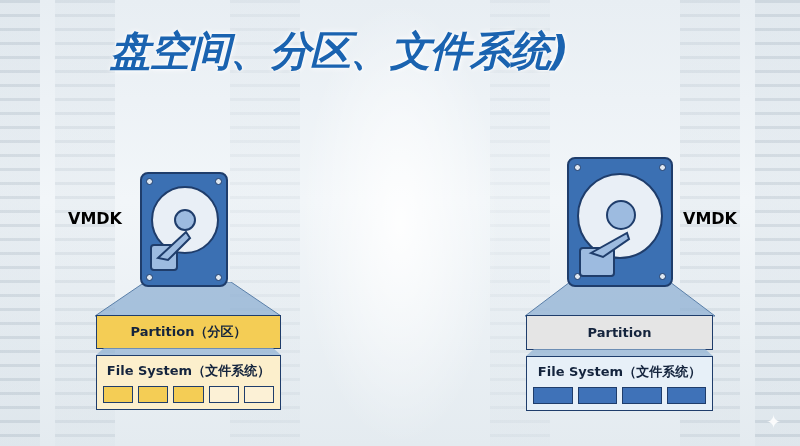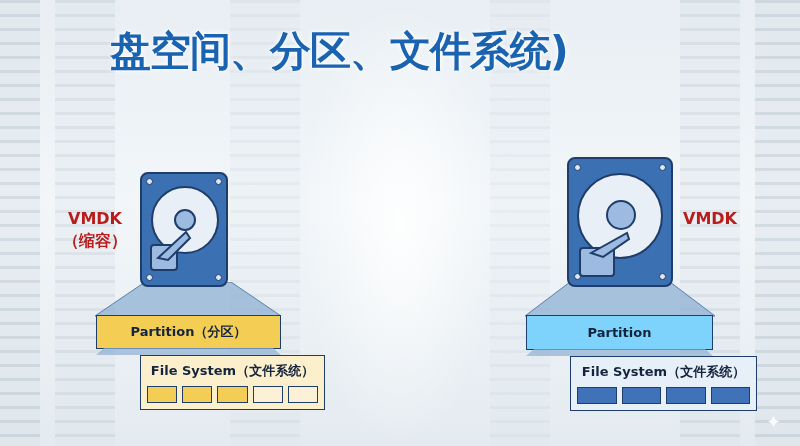--- a/index.html
+++ b/index.html
@@ -13,30 +13,30 @@
   .rack.l2{left:55px;width:60px;opacity:.55}
   .rack.l3{left:230px;width:70px;opacity:.35}
   .rack.r1{right:0;width:45px;opacity:.8}
   .rack.r2{right:60px;width:60px;opacity:.55}
   .rack.r3{right:250px;width:60px;opacity:.3}
   .glow{position:absolute;left:300px;right:300px;top:0;bottom:0;
     background:radial-gradient(ellipse at center,rgba(255,255,255,.9),rgba(255,255,255,0) 70%);}
   .title{position:absolute;left:66px;top:22px;width:680px;color:#1a63b0;
     font-weight:bold;font-size:41px;line-height:58px;letter-spacing:-1px;
     text-shadow:0 0 3px #fff,0 0 6px #fff;}
-  .title .l2{display:block;padding-left:44px;}
-  .vlabel{position:absolute;color:#b91c1c;font-weight:bold;font-size:16px;line-height:22px;text-align:center;}
+  .title .l2{display:block;padding-left:44px;font-style:italic;}
+  .vlabel{position:absolute;color:#000000;font-weight:bold;font-size:16px;line-height:22px;text-align:center;}
   .disk{position:absolute;background:#3b70b3;border:2px solid #1f3d6b;border-radius:8px;box-sizing:border-box;}
   .disk .screw{position:absolute;width:5px;height:5px;border-radius:50%;background:#dfe8f2;border:1px solid #1f3d6b;}
   .platter{position:absolute;border-radius:50%;background:#e9eff6;border:2px solid #1f3d6b;box-sizing:border-box;}
   .hub{position:absolute;border-radius:50%;background:#9dbbe0;border:2px solid #1f3d6b;box-sizing:border-box;}
   .arm{position:absolute;background:#9dbbe0;border:2px solid #1f3d6b;border-radius:4px;box-sizing:border-box;}
   .part{position:absolute;box-sizing:border-box;border:1.5px solid #1f3d6b;
     display:flex;align-items:center;justify-content:center;font-weight:bold;font-size:13px;color:#14243d;}
-  .fs{position:absolute;box-sizing:border-box;border:1.5px solid #1f3d6b;margin-left:44px;}
+  .fs{position:absolute;box-sizing:border-box;border:1.5px solid #1f3d6b;}
   .fs .lbl{position:absolute;left:0;right:0;top:6px;text-align:center;font-weight:bold;font-size:13px;color:#14243d;}
   .blocks{position:absolute;left:6px;right:6px;bottom:6px;height:17px;display:flex;gap:5px;}
   .blk{flex:1;border:1.5px solid #1f3d6b;box-sizing:border-box;}
   svg.conn{position:absolute;}
   .star{position:absolute;right:18px;bottom:16px;width:16px;height:16px;color:#fff;font-size:18px;line-height:16px;opacity:.9;}
 </style>
 </head>
 <body>
 
 <div class="bg">
@@ -48,21 +48,20 @@
     <div class="rack r3"></div>
   <div class="glow"></div>
 </div>
 
 <div class="title">
   <span class="l2">盘空间、分区、文件系统)</span>
 </div>
 
 <div class="vlabel" style="left:60px;top:208px;width:70px;">
   <div>VMDK</div>
-  <div>（缩容）</div>
 </div>
 
 <svg class="conn" style="left:95px;top:282px" width="186" height="36">
   <polygon points="50,0 136,0 186,34 0,34" fill="#8fb0d3" fill-opacity="0.75" stroke="#5a7fa8" stroke-width="1"></polygon>
 </svg>
 <div class="disk" style="left:140px;top:172px;width:88px;height:115px;">
   <div class="screw" style="left:4px;top:4px"></div>
     <div class="screw" style="right:4px;top:4px"></div>
   <div class="screw" style="left:4px;bottom:4px"></div>
     <div class="screw" style="right:4px;bottom:4px"></div>
@@ -104,21 +103,21 @@
   <div class="screw" style="left:5px;bottom:5px"></div>
     <div class="screw" style="right:5px;bottom:5px"></div>
   <div class="platter" style="left:8px;top:14px;width:86px;height:86px;"></div>
   <div class="hub" style="left:37px;top:41px;width:30px;height:30px;"></div>
   <div class="arm" style="left:10px;top:88px;width:36px;height:30px;"></div>
   <svg style="position:absolute;left:0;top:0" width="106" height="130">
       <polygon points="22,94 58,74 60,80 34,98" fill="#9dbbe0" stroke="#1f3d6b" stroke-width="2"></polygon>
     </svg>
 </div>
 
-<div class="part" style="left:526px;top:315px;width:187px;height:35px;background:#7dd3fc;">
+<div class="part" style="left:526px;top:315px;width:187px;height:35px;background:#e5e5e5;">
   <span>Partition</span>
 </div>
 <svg class="conn" style="left:526px;top:349px" width="187" height="8">
     <polygon points="8,0 179,0 187,7 0,7" fill="#8fb0d3" fill-opacity="0.7"></polygon>
   </svg>
 <div class="fs" style="left:526px;top:356px;width:187px;height:55px;background:#e7f0f8;">
   <div class="lbl">File System（文件系统）</div>
   <div class="blocks">
     <div class="blk" style="background:#3f72b8"></div>
     <div class="blk" style="background:#3f72b8"></div>

